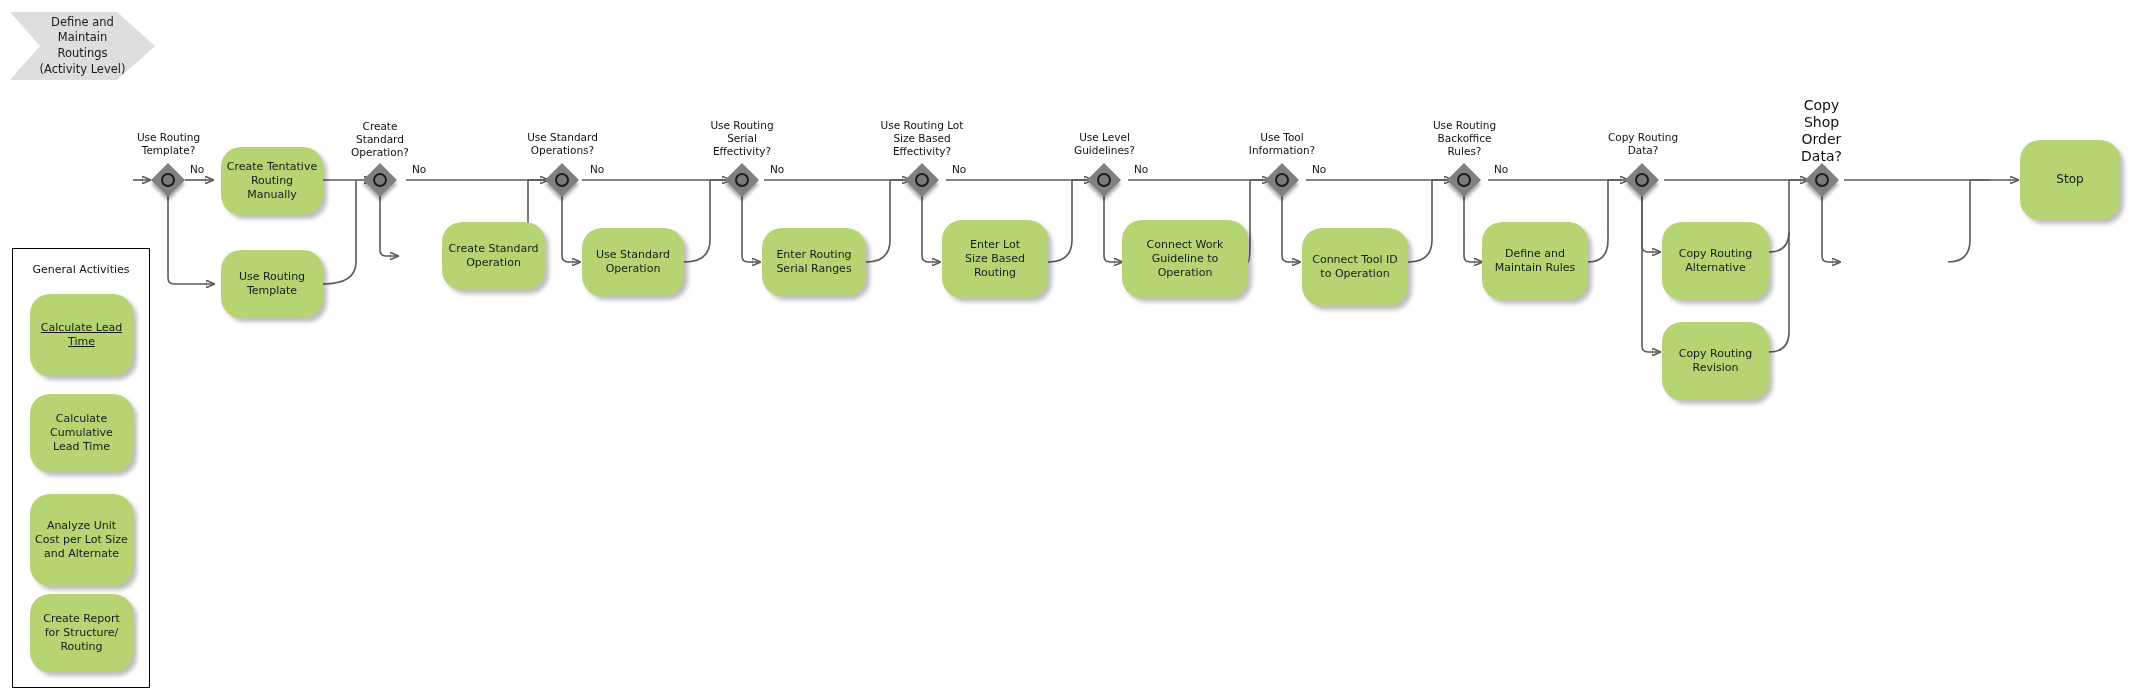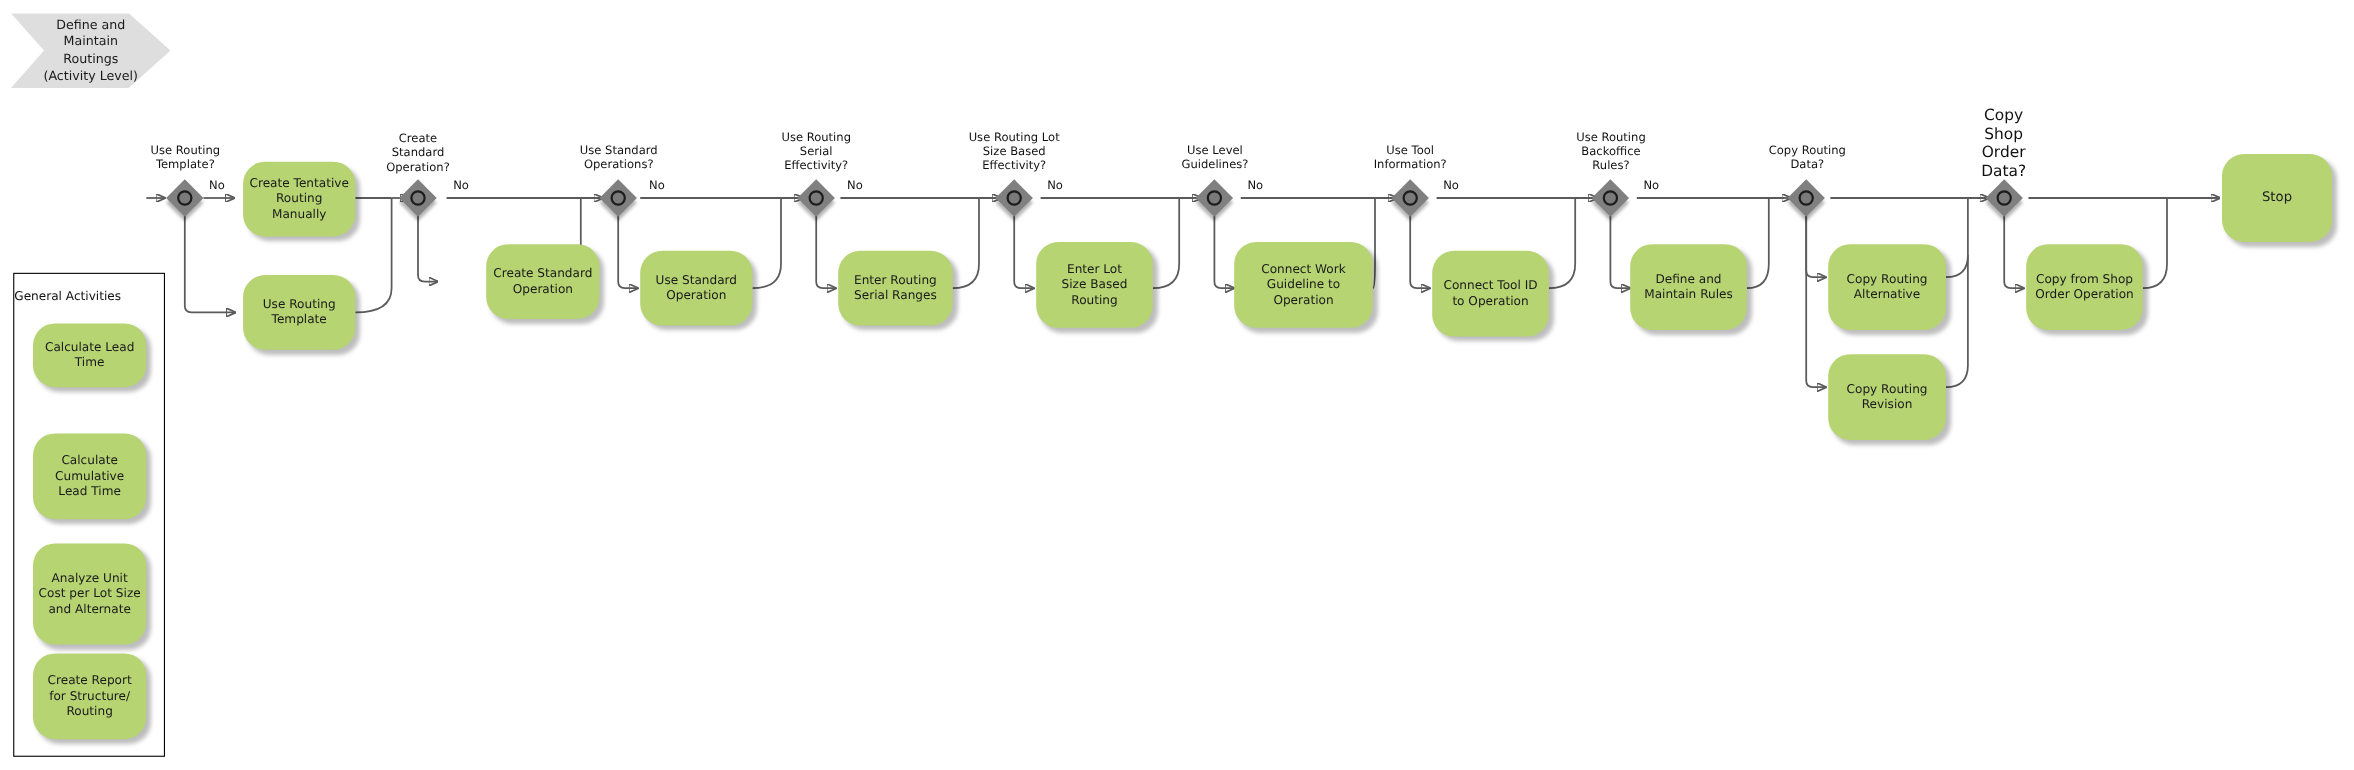--- a/index.html
+++ b/index.html
@@ -85,21 +85,21 @@
 
   
   .panel {
     position: absolute;
     border: 1.6px solid #000;
     background: #ffffff;
   }
   .panel-title {
     position: absolute;
     width: 100%;
-    text-align: left;
+    text-align: center;
     color: #111;
   }
 
   
   #wires { position: absolute; left: 0; top: 0; width: 2140px; height: 700px; }
   #wires path, #wires line { fill: none; stroke: #5b5b5b; stroke-width: 1.6; }
 </style>
 </head>
 <body>
 
@@ -306,30 +306,26 @@
 Maintain Rules</span>
   </div>
   <div class="task" style="left:1662px; top:222px; width:107px; height:78px; font-size:11px;">
     <span style="white-space: pre-line;">Copy Routing
 Alternative</span>
   </div>
   <div class="task" style="left:1662px; top:322px; width:107px; height:78px; font-size:11px;">
     <span style="white-space: pre-line;">Copy Routing
 Revision</span>
   </div>
-  <div class="task" style="left:1842px; top:222px; width:106px; height:78px; font-size:11px;">
-    <span style="white-space: pre-line;">Copy from Shop
-Order Operation</span>
-  </div>
 
   <div class="panel" style="left:12px; top:248px; width:138px; height:440px;">
     <div class="panel-title" style="top:14px; font-size:11px;">General Activities</div>
   </div>
 
-  <div class="task" style="left:30px; top:294px; width:103px; height:58px; font-size:11px;">
+  <div class="task" style="left:30px; top:294px; width:103px; height:82px; font-size:11px;text-decoration:underline;">
     <span style="white-space: pre-line;">Calculate Lead
 Time</span>
   </div>
   <div class="task" style="left:30px; top:394px; width:103px; height:78px; font-size:11px;justify-content:center;">
     <span style="white-space: pre-line;">Calculate
 Cumulative
 Lead Time</span>
   </div>
   <div class="task" style="left:30px; top:494px; width:103px; height:92px; font-size:11px;">
     <span style="white-space: pre-line;">Analyze Unit

